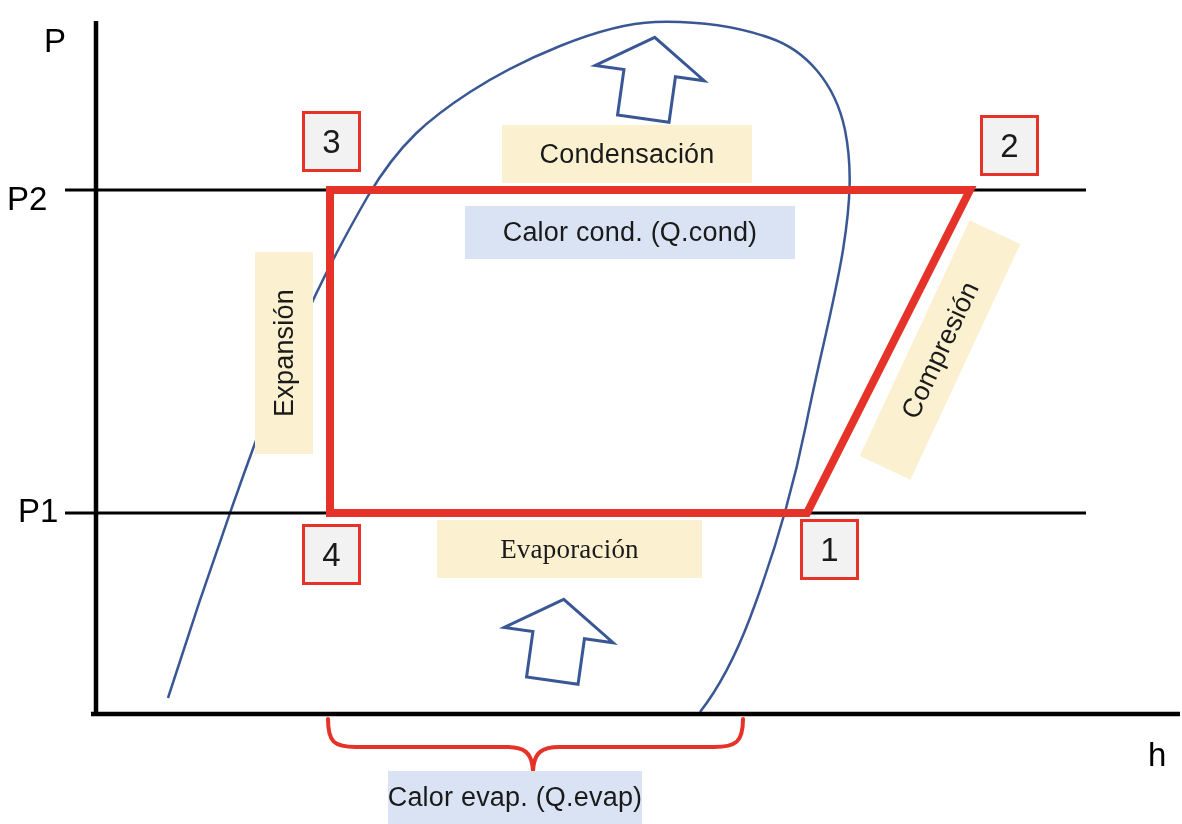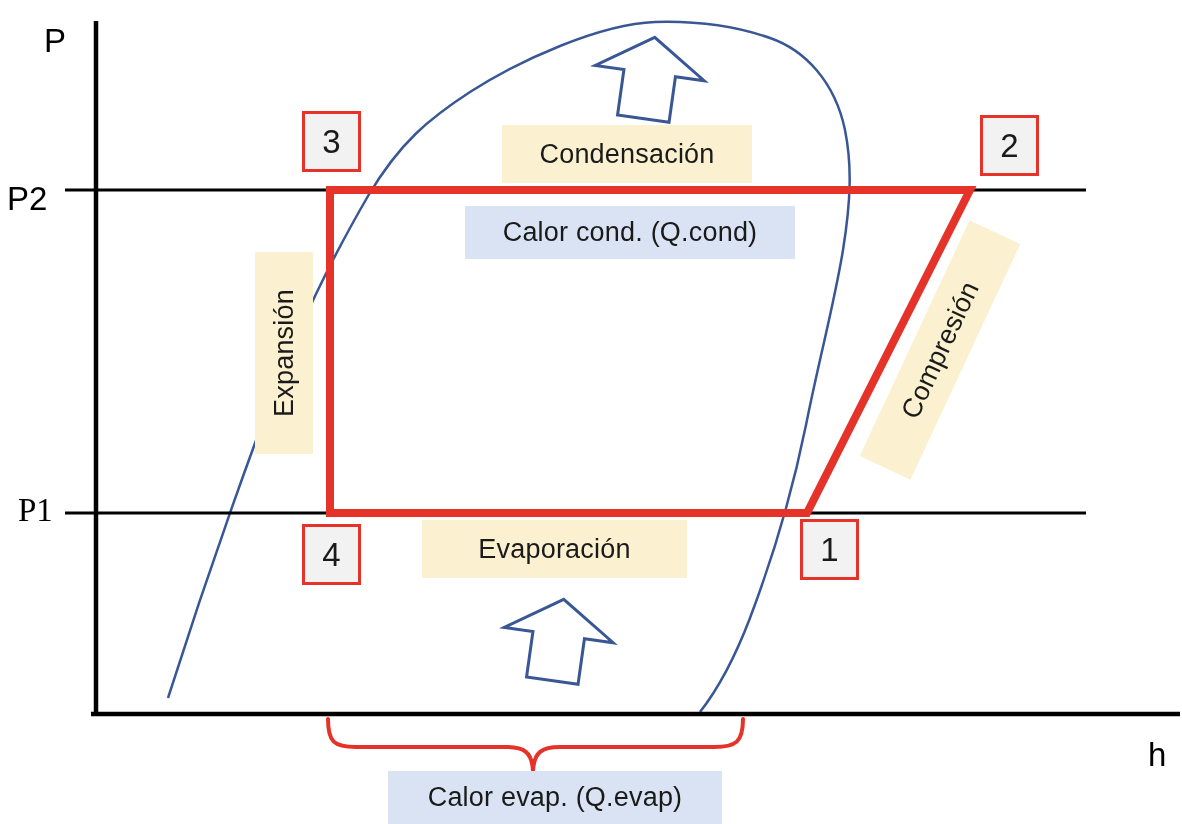--- a/index.html
+++ b/index.html
@@ -98,32 +98,32 @@
     </g>
 
     <g transform="translate(558,640) rotate(8)">
       <polygon points="0,-41 -55,-5 -26,-5 -26,41 26,41 26,-5 55,-5" fill="#ffffff" stroke="#3a5795" stroke-width="3" stroke-linejoin="miter"></polygon>
     </g>
   </svg>
 
   <div class="axis-lbl" style="left:44px; top:22px;">P</div>
   <div class="axis-lbl" style="left:1148px; top:736px;">h</div>
   <div class="axis-lbl" style="left:7px; top:180px;">P2</div>
-  <div class="axis-lbl" style="left:18px; top:492px;font-family:Liberation Serif, serif;">P1</div>
+  <div class="axis-lbl" style="left:18px; top:492px;">P1</div>
 
   <div class="lbl blue" style="left:465px; top:206px; width:330px; height:53px;">Calor cond. (Q.cond)</div>
 
   <div class="lbl yellow" style="left:502px; top:125px; width:250px; height:58px;">Condensación</div>
 
   <div class="lbl yellow rot-expansion" style="left:183px; top:324px;">Expansión</div>
 
   <div class="lbl yellow rot-compression" style="left:810px; top:322px;">Compresión</div>
 
-  <div class="lbl yellow" style="left:422px; top:520px; width:265px; height:58px;">Evaporación</div>
+  <div class="lbl yellow" style="left:437px; top:520px; width:265px; height:58px;font-family:Liberation Serif, serif;">Evaporación</div>
 
-  <div class="lbl blue" style="left:388px; top:771px; width:334px; height:53px;">Calor evap. (Q.evap)</div>
+  <div class="lbl blue" style="left:388px; top:771px; width:254px; height:53px;">Calor evap. (Q.evap)</div>
 
   <div class="ptbox" style="left:302px; top:111px;">3</div>
   <div class="ptbox" style="left:980px; top:115px;">2</div>
   <div class="ptbox" style="left:302px; top:524px;">4</div>
   <div class="ptbox" style="left:800px; top:519px;">1</div>
 
 </div>
 
 </body></html>

